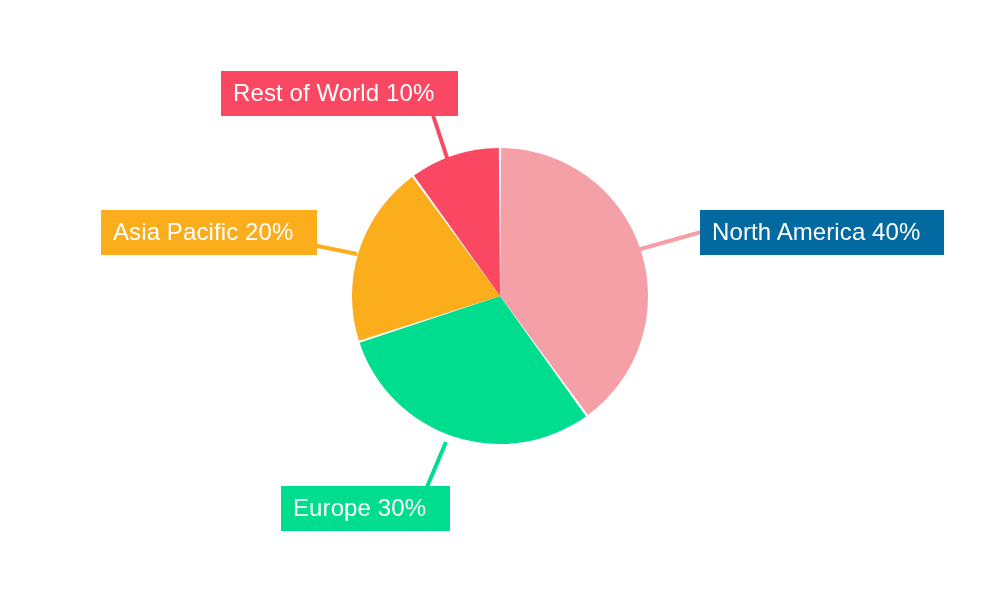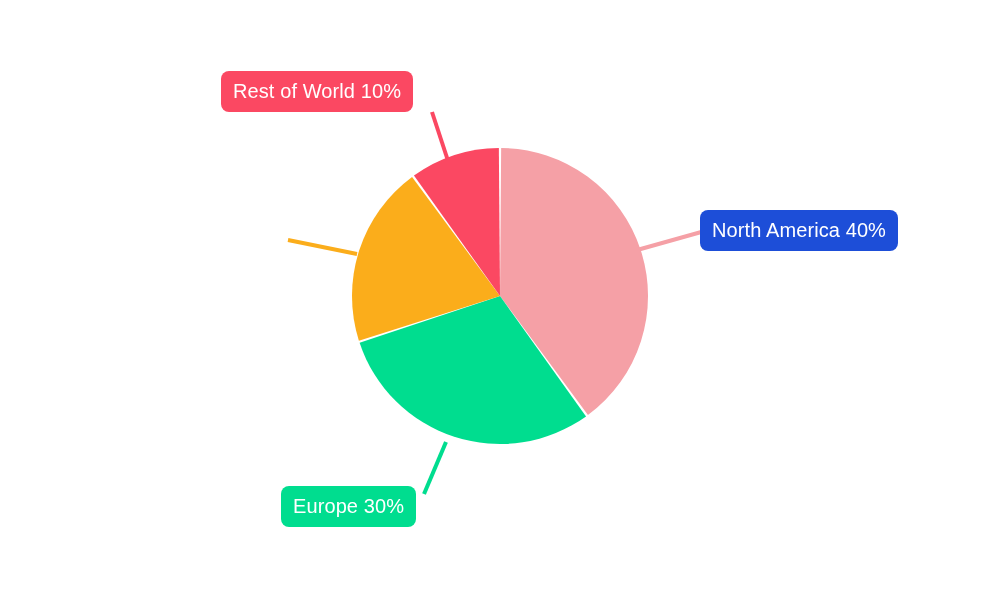--- a/index.html
+++ b/index.html
@@ -24,28 +24,27 @@
     left: 0;
     top: 0;
     width: 1000px;
     height: 600px;
     display: block;
   }
   .callout-label {
     position: absolute;
     color: #ffffff;
     font-family: "Liberation Sans", sans-serif;
-    font-size: 20px;
+    font-size: 24px;
     line-height: 1;
     letter-spacing: 0.1px;
     white-space: nowrap;
-    padding: 10px 12px 11px 12px;
+    padding: 10px 24px 11px 12px;
     box-sizing: border-box;
     z-index: 3;
-    border-radius: 8px;
   }
   #label-north-america {
     left: 700px;
     top: 210px;
   }
   #label-europe {
     left: 281px;
     top: 486px;
   }
   #label-asia-pacific {
@@ -73,20 +72,21 @@
 
     <g>
       <path id="slice-north-america" d="M 500.00 296.00 L 501.16 148.00 A 148 148 0 0 1 587.93 415.05 Z" fill="#F5A0A6"></path>
       <path id="slice-europe" d="M 500.00 296.00 L 586.05 416.41 A 148 148 0 0 1 359.61 342.84 Z" fill="#00DD8F"></path>
       <path id="slice-asia-pacific" d="M 500.00 296.00 L 358.89 340.63 A 148 148 0 0 1 412.07 176.95 Z" fill="#FBAD1B"></path>
       <path id="slice-rest-of-world" d="M 500.00 296.00 L 413.95 175.59 A 148 148 0 0 1 498.84 148.00 Z" fill="#FB4862"></path>
     </g>
 
   </svg>
 
-  <div class="callout-label" id="label-north-america" style="background-color: #1d4ed8; color: rgb(255, 255, 255);">North America 40%</div>
+  <div class="callout-label" id="label-north-america" style="background-color: #0369a1; color: rgb(255, 255, 255);">North America 40%</div>
 
   <div class="callout-label" id="label-europe" style="background-color: rgb(0, 221, 143); color: rgb(255, 255, 255);">Europe 30%</div>
 
+  <div class="callout-label" id="label-asia-pacific" style="background-color: rgb(251, 173, 27); color: rgb(255, 255, 255);">Asia Pacific 20%</div>
 
   <div class="callout-label" id="label-rest-of-world" style="background-color: rgb(251, 72, 98); color: rgb(255, 255, 255);">Rest of World 10%</div>
 
 </div>
 
 </body></html>

